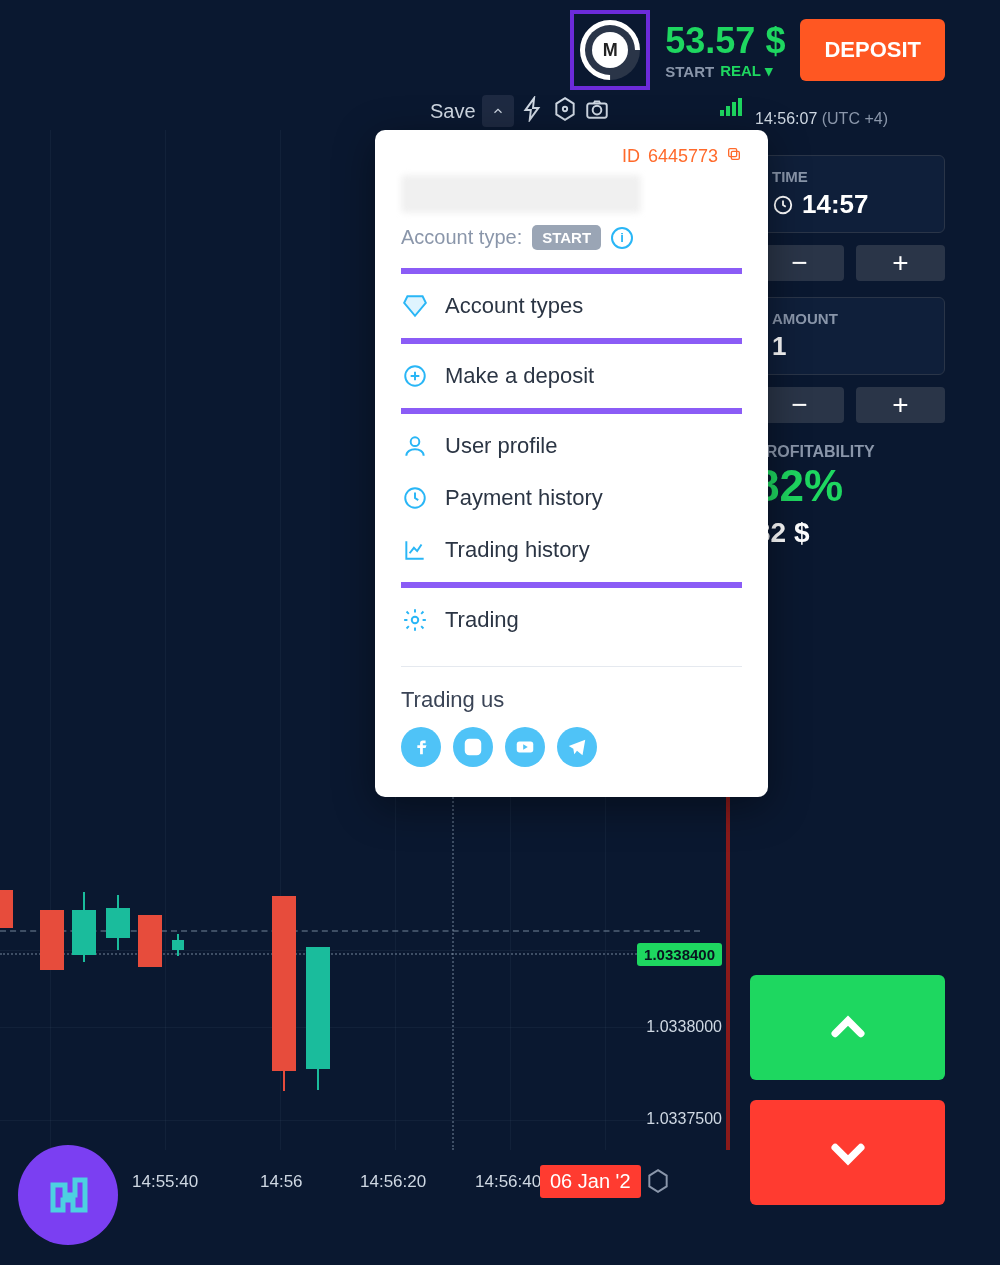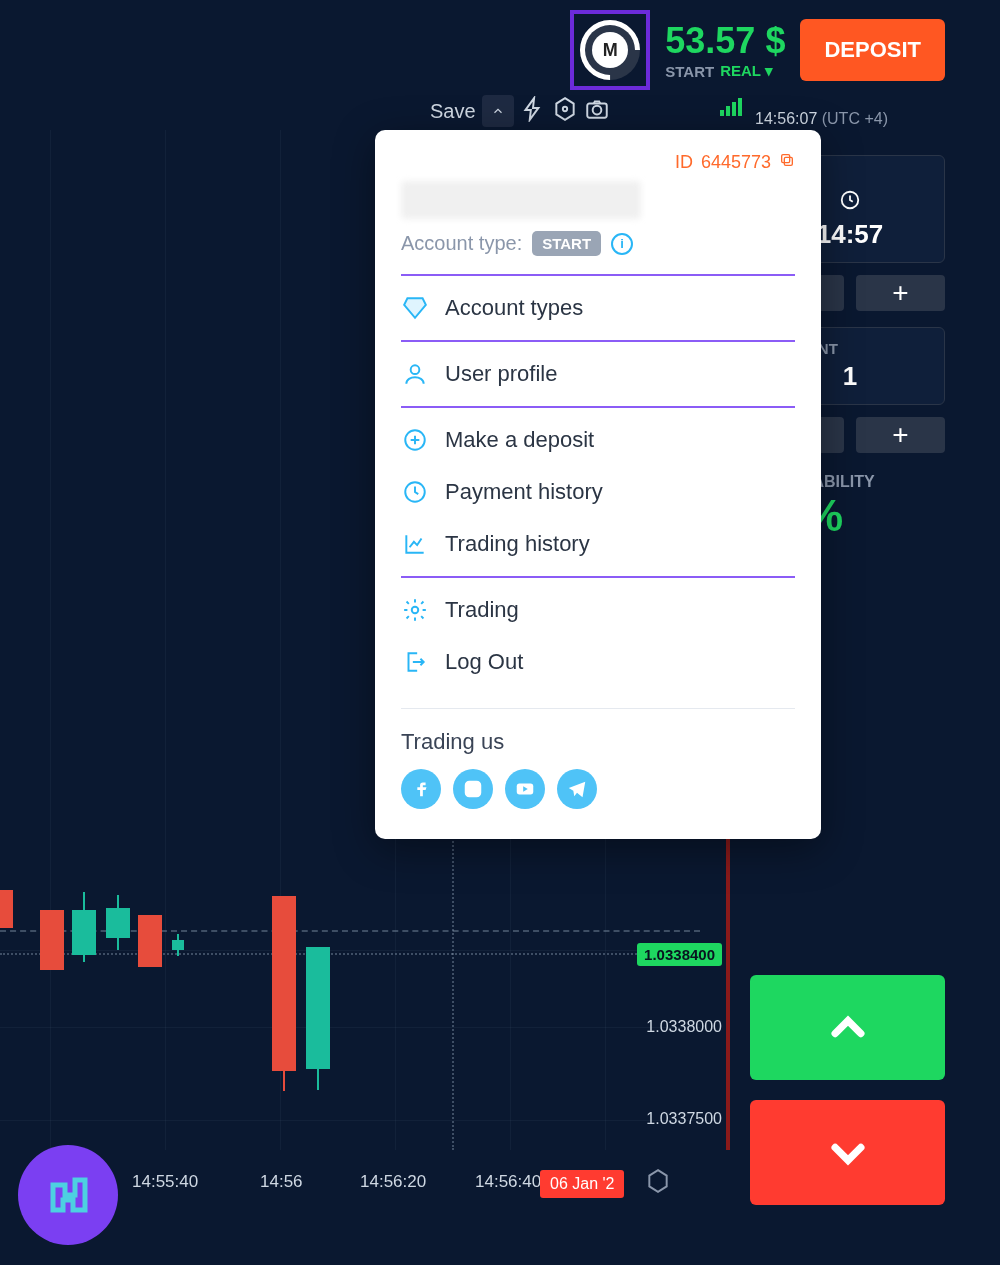--- a/index.html
+++ b/index.html
@@ -24,40 +24,40 @@
 .chev-btn { width: 32px; height: 32px; background: #1e2a42; border: none; border-radius: 4px; color: #cfd8e3; cursor: pointer; display: flex; align-items: center; justify-content: center; }
 .icon-svg { width: 26px; height: 26px; stroke: #cfd8e3; fill: none; stroke-width: 1.8; }
 
 .time-top { position: absolute; top: 110px; left: 755px; color: #cfd8e3; font-size: 16px; }
 .tz { color: #8a96aa; }
 
 
 .right-panel { position: absolute; top: 155px; right: 55px; width: 190px; }
 .panel-box { border: 1px solid #2a3548; border-radius: 6px; padding: 12px 16px; background: #0f1f3a; }
 .panel-label { color: #8a96aa; font-size: 15px; font-weight: bold; }
-.panel-value { color: #fff; font-size: 26px; font-weight: bold; margin-top: 4px; display: flex; align-items: center; gap: 8px; flex-direction: column; }
+.panel-value { color: #fff; font-size: 26px; font-weight: bold; margin-top: 4px; display: flex; align-items: center; gap: 8px; }
 .pm-row { display: flex; gap: 12px; margin-top: 12px; }
 .pm-btn { flex: 1; height: 36px; background: #2a3548; border: none; border-radius: 4px; color: #fff; font-size: 28px; cursor: pointer; display: flex; align-items: center; justify-content: center; }
 .profit-lbl { color: #8a96aa; font-size: 16px; font-weight: bold; margin-top: 20px; }
 .profit-pct { color: #1ed760; font-size: 44px; font-weight: 900; }
 .profit-val { color: #fff; font-size: 28px; font-weight: bold; margin-top: 6px; }
 
 .trade-btns { position: absolute; right: 55px; bottom: 60px; width: 195px; display: flex; flex-direction: column; gap: 20px; }
 .up-btn { height: 105px; background: #1ed760; border: none; border-radius: 6px; cursor: pointer; display: flex; align-items: center; justify-content: center; }
 .down-btn { height: 105px; background: #ff3b30; border: none; border-radius: 6px; cursor: pointer; display: flex; align-items: center; justify-content: center; }
 
 
-.dropdown { position: absolute; top: 130px; left: 375px; width: 446px; background: #fff; border-radius: 10px; padding: 22px 26px 30px; box-shadow: 0 10px 40px rgba(0,0,0,.4); }
+.dropdown { position: absolute; top: 130px; left: 375px; width: 393px; background: #fff; border-radius: 10px; padding: 16px 26px 30px; box-shadow: 0 10px 40px rgba(0,0,0,.4); }
 .user-id-row { text-align: right; color: #ff6a2b; font-size: 18px; font-weight: 500; display: flex; justify-content: flex-end; gap: 8px; align-items: center; }
 .blurred-name { width: 240px; height: 38px; background: #f0f0f0; border-radius: 4px; filter: blur(3px); margin: 8px 0 12px; }
 .acct-type-row { display: flex; align-items: center; gap: 10px; margin-bottom: 18px; }
 .acct-type-lbl { color: #8a96aa; font-size: 20px; text-align: right; }
 .acct-badge { background: #9aa5b5; color: #fff; font-size: 15px; font-weight: bold; padding: 4px 10px; border-radius: 5px; }
 .info-icon { width: 22px; height: 22px; border: 2px solid #29b6f6; border-radius: 50%; color: #29b6f6; display: flex; align-items: center; justify-content: center; font-size: 13px; font-weight: bold; }
-.menu-item { display: flex; align-items: center; gap: 16px; padding: 18px 0; border-top: 2px solid #8b5cf6; color: #2b3544; font-size: 22px; font-weight: 500; cursor: pointer; }
+.menu-item { display: flex; align-items: center; gap: 16px; padding: 18px 0; border-top: 6px solid #8b5cf6; color: #2b3544; font-size: 22px; font-weight: 500; cursor: pointer; }
 .menu-item:first-of-type { border-top: none; }
 .menu-item.no-border { border-top: none; padding-top: 6px; }
 .menu-icon { width: 28px; height: 28px; flex-shrink: 0; display: flex; align-items: center; justify-content: center; }
 .menu-icon svg { width: 26px; height: 26px; stroke: #29b6f6; fill: none; stroke-width: 1.8; }
 .highlight-box { border: 3px solid #6c2bd9; border-radius: 4px; padding: 2px 6px 2px 0; margin: 4px 0; }
 .highlight-box .menu-item { border: none; padding: 12px 0; }
 .follow-lbl { color: #3a4456; font-size: 22px; font-weight: 500; margin-top: 20px; margin-bottom: 14px; }
 .social-row { display: flex; gap: 12px; }
 .social-ic { width: 40px; height: 40px; border-radius: 50%; background: #4fc3f7; display: flex; align-items: center; justify-content: center; cursor: pointer; }
 .social-ic svg { width: 22px; height: 22px; fill: #fff; stroke: #fff; }
@@ -66,21 +66,21 @@
 .chart-area { position: absolute; left: 0; top: 130px; width: 730px; height: 1080px; }
 .grid-v { position: absolute; top: 0; bottom: 60px; width: 1px; background: rgba(120,140,170,.08); }
 .grid-h { position: absolute; left: 0; right: 30px; height: 1px; background: rgba(120,140,170,.08); }
 .dotted-h { position: absolute; left: 0; right: 30px; border-top: 2px dotted rgba(160,180,200,.35); }
 .dotted-v { position: absolute; top: 0; bottom: 60px; border-left: 2px dotted rgba(160,180,200,.35); }
 .red-bar { position: absolute; top: 0; width: 4px; background: #8b1a1a; }
 .dash-h { position: absolute; left: 0; right: 30px; border-top: 2px dashed rgba(140,160,180,.4); }
 .price-tag { position: absolute; right: 8px; background: #1ed760; color: #08131f; font-size: 15px; font-weight: bold; padding: 3px 7px; border-radius: 3px; }
 .price-lbl { position: absolute; right: 8px; color: #cfd8e3; font-size: 16px; }
 .time-lbl { position: absolute; bottom: 18px; color: #cfd8e3; font-size: 17px; }
-.date-tag { position: absolute; bottom: 12px; background: #ff3b30; color: #fff; padding: 5px 10px; font-size: 16px; border-radius: 3px; }
+.date-tag { position: absolute; bottom: 12px; background: #ff3b30; color: #fff; padding: 5px 10px; font-size: 20px; border-radius: 3px; }
 .hex-btn { position: absolute; bottom: 16px; width: 26px; height: 26px; cursor: pointer; }
 
 
 .candle { position: absolute; }
 .c-body { position: absolute; }
 .c-wick { position: absolute; width: 2px; left: 50%; transform: translateX(-50%); }
 .green .c-body, .green .c-wick { background: #1abc9c; }
 .red .c-body, .red .c-wick { background: #e74c3c; }
 
 
@@ -267,35 +267,35 @@
     <span class="menu-icon">
         <svg viewBox="0 0 24 24">
           <path d="M5 3h14l3 6-10 12L2 9l3-6z" stroke="#29b6f6" fill="#29b6f6" fill-opacity=".15"></path>
         </svg>
       </span>
     <span>Account types</span>
   </div>
   <div class="menu-item">
     <span class="menu-icon">
         <svg viewBox="0 0 24 24">
+          <circle cx="12" cy="12" r="9"></circle>
+          <path d="M12 8v8M8 12h8"></path>
+        </svg>
+      </span>
+    <span>Make a deposit</span>
+  </div>
+  <div class="menu-item">
+    <span class="menu-icon">
+        <svg viewBox="0 0 24 24">
           <circle cx="12" cy="8" r="4"></circle>
           <path d="M4 21c0-4 4-6 8-6s8 2 8 6"></path>
         </svg>
       </span>
     <span>User profile</span>
   </div>
-  <div class="menu-item">
-    <span class="menu-icon">
-        <svg viewBox="0 0 24 24">
-          <circle cx="12" cy="12" r="9"></circle>
-          <path d="M12 8v8M8 12h8"></path>
-        </svg>
-      </span>
-    <span>Make a deposit</span>
-  </div>
 
 
   <div class="menu-item no-border">
     <span class="menu-icon">
         <svg viewBox="0 0 24 24">
           <circle cx="12" cy="12" r="9"></circle>
           <path d="M12 7v5l3 2"></path>
         </svg>
       </span>
     <span>Payment history</span>
@@ -310,29 +310,20 @@
     <span>Trading history</span>
   </div>
   <div class="menu-item">
     <span class="menu-icon">
         <svg viewBox="0 0 24 24">
           <circle cx="12" cy="12" r="3"></circle>
           <path d="M12 2v3M12 19v3M4.2 4.2l2.1 2.1M17.7 17.7l2.1 2.1M2 12h3M19 12h3M4.2 19.8l2.1-2.1M17.7 6.3l2.1-2.1"></path>
         </svg>
       </span>
     <span>Trading</span>
-  </div>
-  <div class="menu-item no-border">
-    <span class="menu-icon">
-        <svg viewBox="0 0 24 24">
-          <path d="M14 4h-8v16h8"></path>
-          <path d="M10 12h10M17 9l3 3-3 3"></path>
-        </svg>
-      </span>
-    <span>Log Out</span>
   </div>
 
   <div style="border-top:1px solid #e5e9ef;margin-top:14px"></div>
   <div class="follow-lbl">Trading us</div>
   <div class="social-row">
     <div class="social-ic">
         <svg viewBox="0 0 24 24">
           <path d="M14 8h3V5h-3c-2 0-3 1-3 3v2H8v3h3v7h3v-7h3l1-3h-4V8z" fill="#fff" stroke="none"></path>
         </svg>
       </div>

